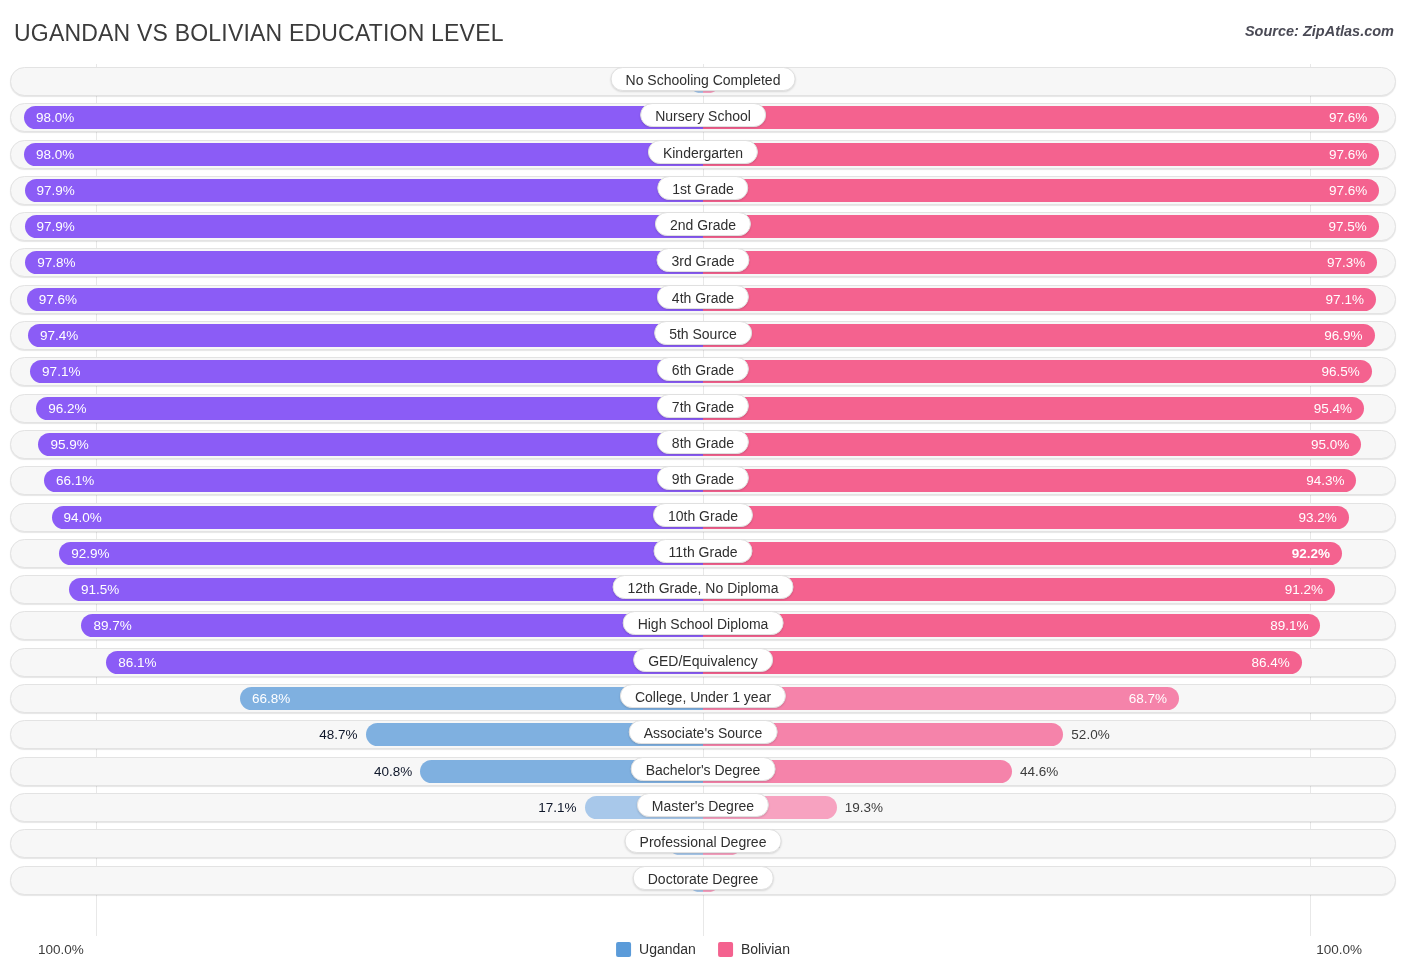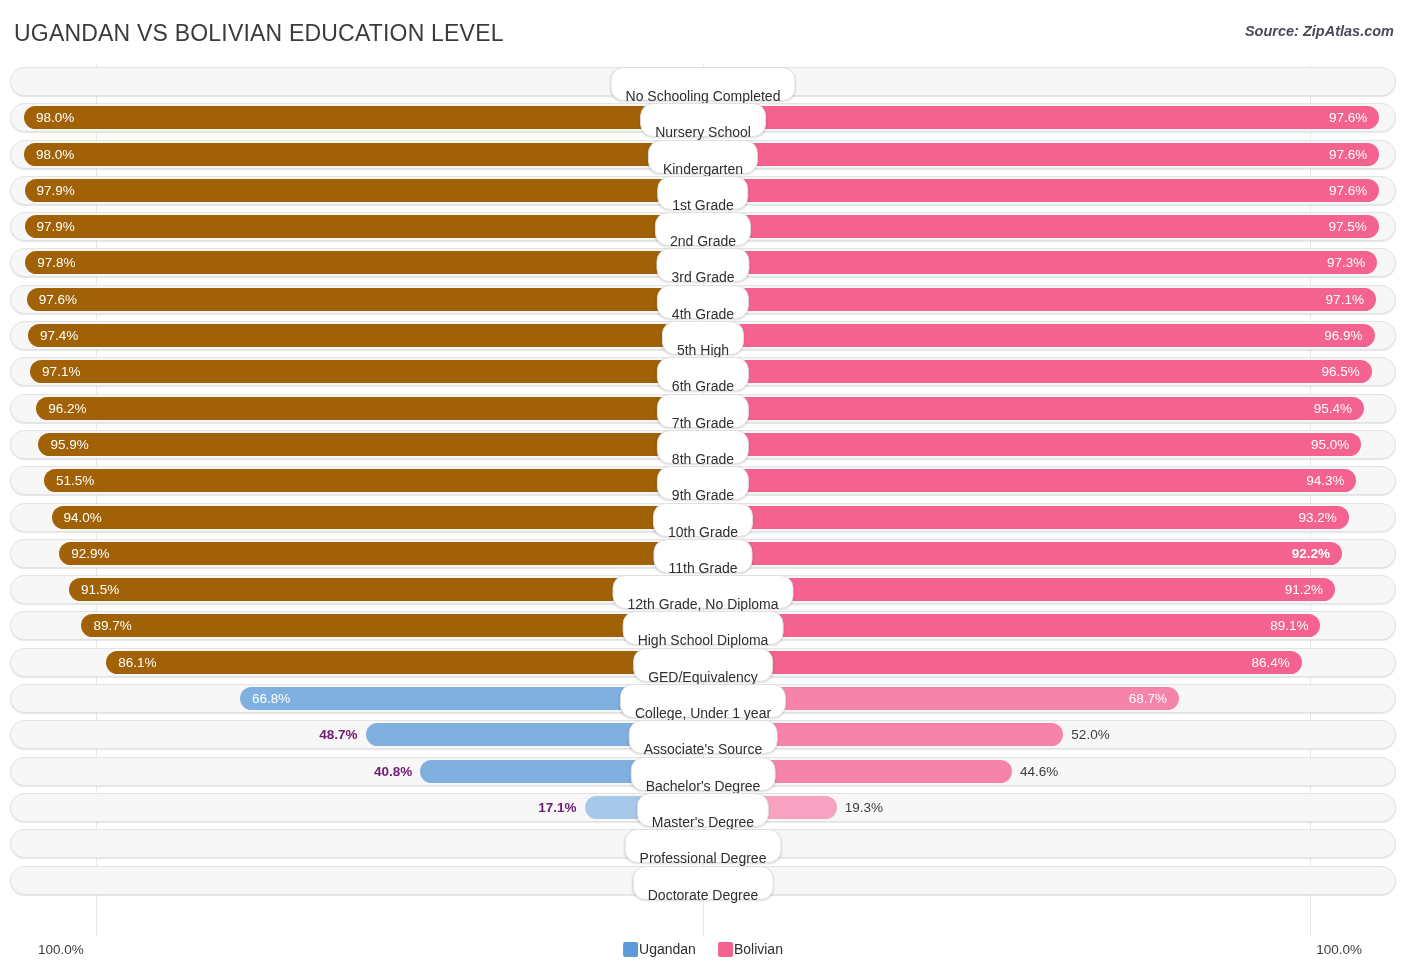--- a/index.html
+++ b/index.html
@@ -95,21 +95,21 @@
 
   .bar {
     position: absolute;
     top: 0;
     height: 23px;
     box-sizing: border-box;
   }
   .bar.left {
     right: 0;
     border-radius: 12px 0 0 12px;
-    background: #a16207;
+    background: #8b5cf6;
   }
   .bar.right {
     left: 0;
     border-radius: 0 12px 12px 0;
     background: #f4628f;
   }
   .bar.left.light  { background: #a8c8ea; }
   .bar.right.light { background: #f7a2c0; }
   .bar.left.mid    { background: #7fb0e0; }
   .bar.right.mid   { background: #f583aa; }
@@ -118,32 +118,32 @@
   .val {
     position: absolute;
     top: 0;
     height: 23px;
     line-height: 23px;
     font-size: 13.5px;
     white-space: nowrap;
   }
   .val.inL { left: 12px; color: #ffffff; }
   .val.inR { right: 12px; color: #ffffff; }
-  .val.outL { right: calc(100% + 8px); color: #701a75; font-weight: bold; }
+  .val.outL { right: calc(100% + 8px); color: #0f172a; }
   .val.outR { left: calc(100% + 8px); color: #3c3c3c; }
 
   
   .catlabel {
     position: absolute;
     left: 50%;
     top: 3px;
     transform: translateX(-50%);
     height: 24px;
     line-height: 24px;
-    padding: 16px 14px;
+    padding: 0 14px;
     background: #ffffff;
     border: 1px solid #e0e0e0;
     border-radius: 13px;
     font-size: 14px;
     color: #2f2f2f;
     white-space: nowrap;
     box-shadow: 0 1px 2px rgba(0,0,0,0.13);
     box-sizing: border-box;
   }
 
@@ -174,21 +174,21 @@
     top: 5px;
     transform: translateX(-50%);
     display: flex;
     align-items: center;
     gap: 22px;
     white-space: nowrap;
   }
   .legend-item {
     display: flex;
     align-items: center;
-    gap: 1px;
+    gap: 8px;
     font-size: 14px;
     color: #2f2f2f;
   }
   .swatch {
     width: 15px;
     height: 15px;
     border-radius: 2px;
     display: inline-block;
   }
 </style>
@@ -309,21 +309,21 @@
         <div class="halfwrap left">
           <div class="bar left" style="width: 97.4%;">
             <div class="val inL">97.4%</div>
           </div>
         </div>
         <div class="halfwrap right">
           <div class="bar right" style="width: 96.9%;">
             <div class="val inR">96.9%</div>
           </div>
         </div>
-        <div class="catlabel">5th High</div>
+        <div class="catlabel">5th Source</div>
       </div>
       <div class="row">
         <div class="track"></div>
         <div class="halfwrap left">
           <div class="bar left" style="width: 97.1%;">
             <div class="val inL">97.1%</div>
           </div>
         </div>
         <div class="halfwrap right">
           <div class="bar right" style="width: 96.5%;">
@@ -357,21 +357,21 @@
           <div class="bar right" style="width: 95%;">
             <div class="val inR">95.0%</div>
           </div>
         </div>
         <div class="catlabel">8th Grade</div>
       </div>
       <div class="row">
         <div class="track"></div>
         <div class="halfwrap left">
           <div class="bar left" style="width: 95.1%;">
-            <div class="val inL">51.5%</div>
+            <div class="val inL">66.1%</div>
           </div>
         </div>
         <div class="halfwrap right">
           <div class="bar right" style="width: 94.3%;">
             <div class="val inR">94.3%</div>
           </div>
         </div>
         <div class="catlabel">9th Grade</div>
       </div>
       <div class="row">

